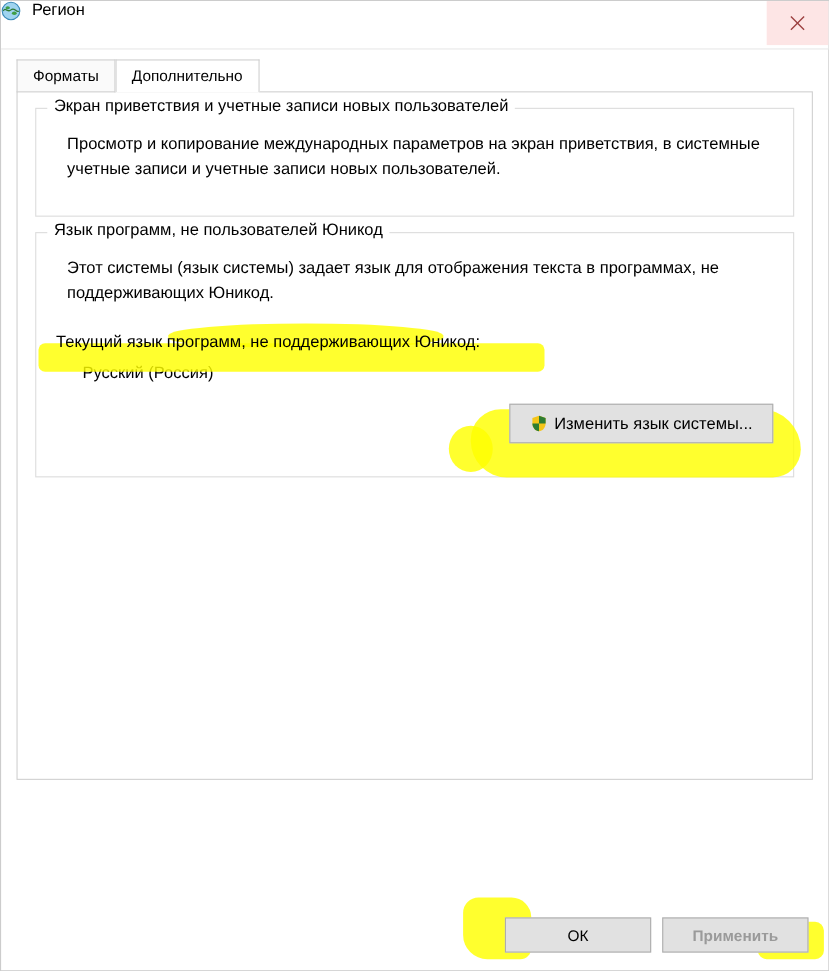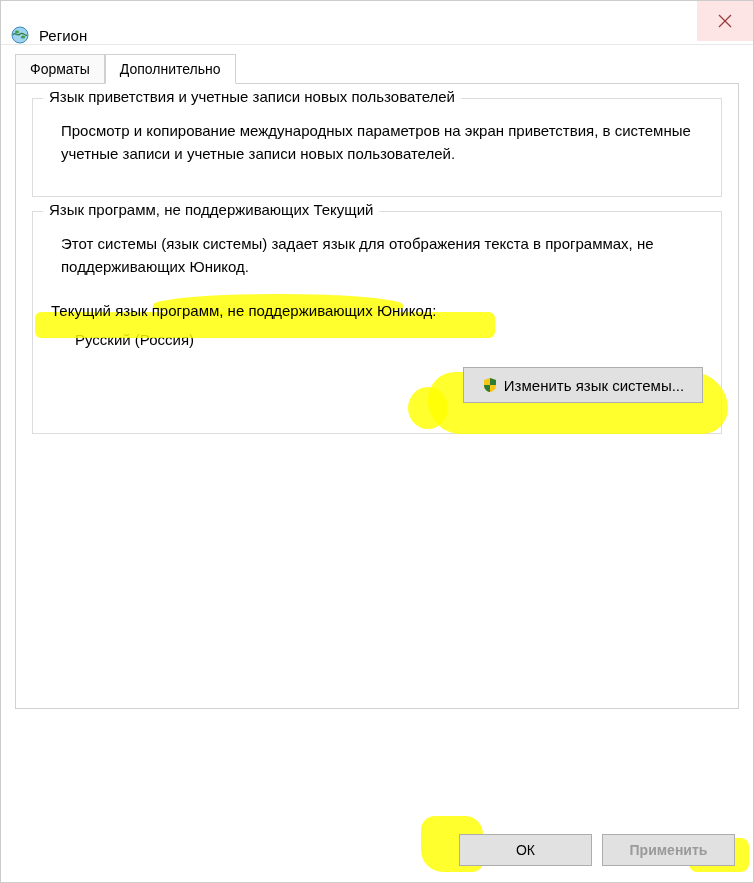--- a/index.html
+++ b/index.html
@@ -19,22 +19,21 @@
     .window {
       background: #ffffff;
       width: 754px;
       height: 883px;
       border: 1px solid #cccccc;
       position: relative;
     }
     .titlebar {
       height: 44px;
       display: flex;
-      align-items: flex-end;
-      padding-left: 10px;
+      align-items: flex-start;
       background: #ffffff;
       border-bottom: 1px solid #e8e8e8;
       position: relative;
     }
     .titlebar .app-icon {
       width: 18px;
       height: 18px;
       margin-right: 10px;
     }
     .titlebar .title {
@@ -201,32 +200,32 @@
   </div>
 
   <div class="tabs">
     <div class="tab inactive">Форматы</div>
     <div class="tab active">Дополнительно</div>
   </div>
 
   <div class="tab-panel">
 
     <div class="groupbox">
-      <div class="groupbox-legend">Язык приветствия и учетные записи новых пользователей</div>
+      <div class="groupbox-legend">Экран приветствия и учетные записи новых пользователей</div>
       <div class="groupbox-text">Просмотр и копирование международных параметров на экран приветствия, в системные учетные записи и учетные записи новых пользователей.</div>
     </div>
 
     <div class="groupbox" style="padding-bottom:30px;">
 
       <div class="hl" style="left:2px; top:100px; width:460px; height:26px; border-radius:6px;"></div>
       <div class="hl" style="left:120px; top:82px; width:250px; height:22px; border-radius:50% 50% 40% 40%;"></div>
       <div class="hl" style="left:395px; top:160px; width:300px; height:62px; border-radius:30px 40px 28px 36px;"></div>
       <div class="hl" style="left:375px; top:175px; width:40px; height:42px; border-radius:50%;"></div>
 
-      <div class="groupbox-legend">Язык программ, не поддерживающих Текущий</div>
+      <div class="groupbox-legend">Язык программ, не пользователей Юникод</div>
       <div class="groupbox-text">Этот системы (язык системы) задает язык для отображения текста в программах, не поддерживающих Юникод.</div>
 
       <div class="current-lang-label">Текущий язык программ, не поддерживающих Юникод:</div>
       <div class="current-lang-value">Русский (Россия)</div>
 
       <div class="btn-row" style="position:relative; z-index:2;">
         <button class="win-button">
           <span class="shield-icon">
             <svg viewBox="0 0 16 16">
               <path d="M8 1 L14 3 L14 8 C14 12 11 15 8 15 C5 15 2 12 2 8 L2 3 Z" fill="#f5c518"></path>

